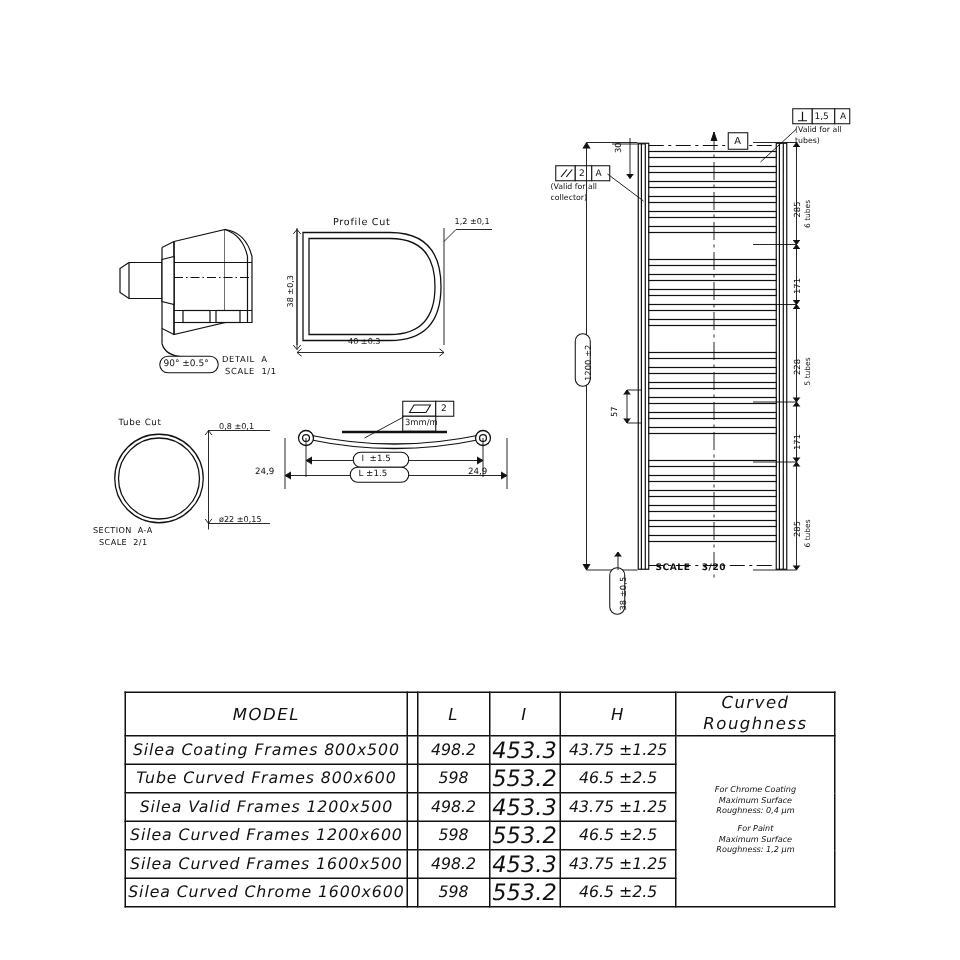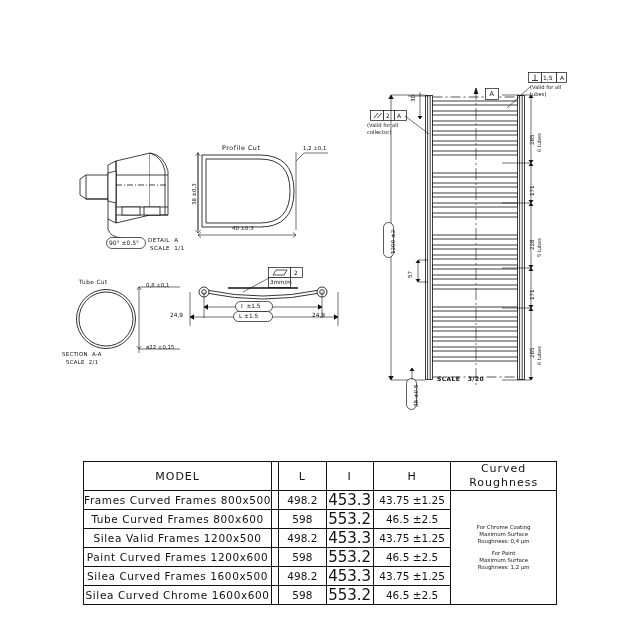--- a/index.html
+++ b/index.html
@@ -5,21 +5,21 @@
   html,body{margin:0;padding:0;background:#ffffff;}
   body{width:640px;height:640px;position:relative;overflow:hidden;
        font-family:"DejaVu Sans",sans-serif;color:#1a1a1a;}
   .stage{position:absolute;left:0;top:0;width:640px;height:640px;}
   .abs{position:absolute;}
   svg{display:block;overflow:visible;}
   .t{position:absolute;white-space:pre;font-family:"DejaVu Sans",sans-serif;
      color:#111;line-height:1;}
   .rot90{transform:rotate(-90deg);transform-origin:0 0;}
   
-  .tblwrap{position:absolute;left:83px;top:461px;width:434px;}
+  .tblwrap{position:absolute;left:83px;top:461px;width:434px;font-style:italic;}
   table.spec{border-collapse:collapse;width:474px;
              font-family:"DejaVu Sans",sans-serif;}
   table.spec td,table.spec th{border:1px solid #111;padding:0;
              text-align:center;vertical-align:middle;color:#111;font-weight:400;}
   .c-model{width:186px;text-align:left;padding-left:7px;font-size:10.5px;letter-spacing:.6px;}
   .c-gap{width:6px;border-top:1px solid #111;border-bottom:1px solid #111;}
   .c-l{width:46px;font-size:10.5px;}
   .c-i{width:46px;font-size:15px;}
   .c-h{width:76px;font-size:10.5px;}
   .c-sr{width:104px;font-size:10.5px;}
@@ -376,21 +376,21 @@
           <td class="c-l">L</td>
           <td class="c-i">I</td>
           <td class="c-h">H</td>
           <td class="c-sr hdr2" rowspan="1">
             <div style="white-space:pre-line;">Curved
 Roughness</div>
           </td>
         </tr>
 
         <tr class="row">
-          <td class="c-model">Frames Curved Frames  800x500</td>
+          <td class="c-model">Silea Coating Frames  800x500</td>
           <td class="c-gap"></td>
           <td class="c-l">498.2</td>
           <td class="c-i">453.3</td>
           <td class="c-h">43.75  ±1.25</td>
           <td class="c-sr srcell" rowspan="6">
             <div class="blk">For Chrome Coating</div>
             <div class="blk">Maximum Surface</div>
             <div class="blk">Roughness: 0,4 µm</div>
             <div class="gap"></div>
             <div class="blk">For Paint</div>
@@ -409,21 +409,21 @@
 
         <tr class="row">
           <td class="c-model">Silea Valid Frames  1200x500</td>
           <td class="c-gap"></td>
           <td class="c-l">498.2</td>
           <td class="c-i">453.3</td>
           <td class="c-h">43.75  ±1.25</td>
         </tr>
 
         <tr class="row">
-          <td class="c-model">Paint Curved Frames  1200x600</td>
+          <td class="c-model">Silea Curved Frames  1200x600</td>
           <td class="c-gap"></td>
           <td class="c-l">598</td>
           <td class="c-i">553.2</td>
           <td class="c-h">46.5  ±2.5</td>
         </tr>
 
         <tr class="row">
           <td class="c-model">Silea Curved Frames  1600x500</td>
           <td class="c-gap"></td>
           <td class="c-l">498.2</td>

